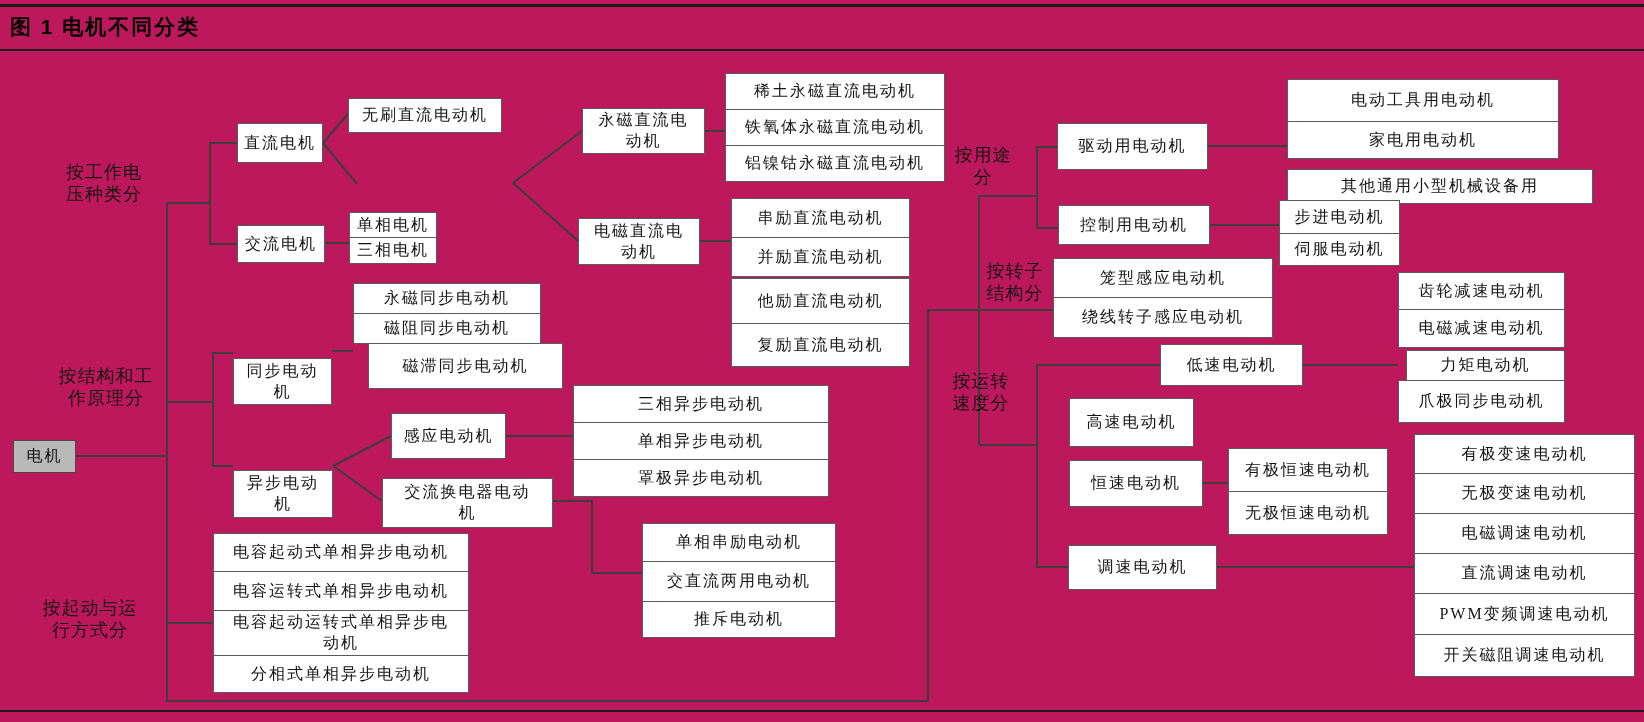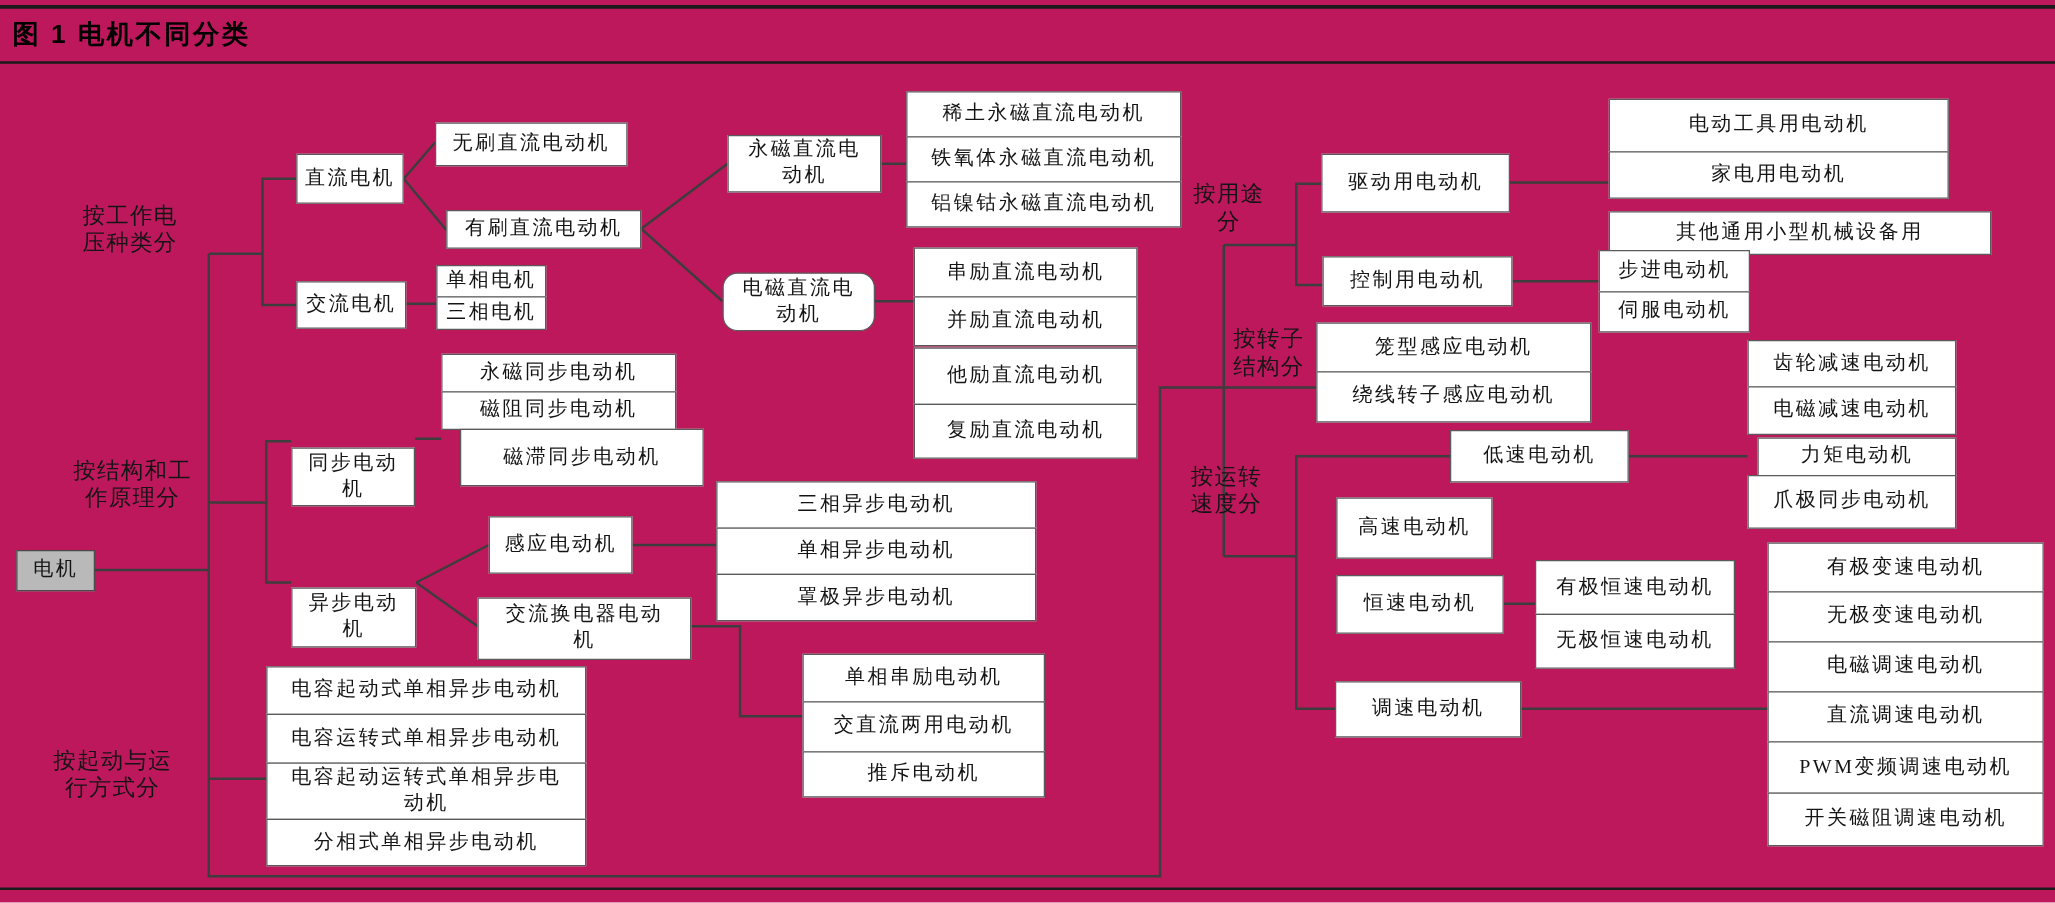--- a/index.html
+++ b/index.html
@@ -70,26 +70,25 @@
   <div class="cat" style="left:64px;top:161px;width:80px;height:44px;">按工作电压种类分</div>
   <div class="cat" style="left:56px;top:364px;width:100px;height:46px;">按结构和工作原理分</div>
   <div class="cat" style="left:40px;top:595px;width:100px;height:48px;">按起动与运行方式分</div>
   <div class="cat" style="left:952px;top:143px;width:62px;height:46px;">按用途分</div>
   <div class="cat" style="left:984px;top:259px;width:62px;height:46px;">按转子结构分</div>
   <div class="cat" style="left:950px;top:369px;width:62px;height:46px;">按运转速度分</div>
 
   <div class="node" style="left:237px;top:123px;width:86px;height:40px;">直流电机</div>
   <div class="node" style="left:237px;top:225px;width:88px;height:38px;">交流电机</div>
   <div class="node" style="left:348px;top:98px;width:154px;height:35px;">无刷直流电动机</div>
-  <div class="node" style="left:357px;top:168px;width:156px;height:31px;">有刷直流电动机</div>
   <div class="node" style="left:349px;top:212px;width:88px;height:26px;">单相电机</div>
   <div class="node" style="left:349px;top:237px;width:88px;height:27px;">三相电机</div>
 
   <div class="node p12" style="left:582px;top:108px;width:123px;height:46px;">永磁直流电动机</div>
-  <div class="node p12" style="left:578px;top:218px;width:122px;height:47px;border-radius:12px;">电磁直流电动机</div>
+  <div class="node p12" style="left:578px;top:218px;width:122px;height:47px;">电磁直流电动机</div>
 
   <div class="node" style="left:725px;top:73px;width:220px;height:37px;">稀土永磁直流电动机</div>
   <div class="node" style="left:725px;top:109px;width:220px;height:37px;">铁氧体永磁直流电动机</div>
   <div class="node" style="left:725px;top:145px;width:220px;height:37px;">铝镍钴永磁直流电动机</div>
 
   <div class="node" style="left:731px;top:198px;width:179px;height:40px;">串励直流电动机</div>
   <div class="node" style="left:731px;top:237px;width:179px;height:40px;">并励直流电动机</div>
   <div class="node" style="left:731px;top:278px;width:179px;height:46px;">他励直流电动机</div>
   <div class="node" style="left:731px;top:323px;width:179px;height:44px;">复励直流电动机</div>
 

